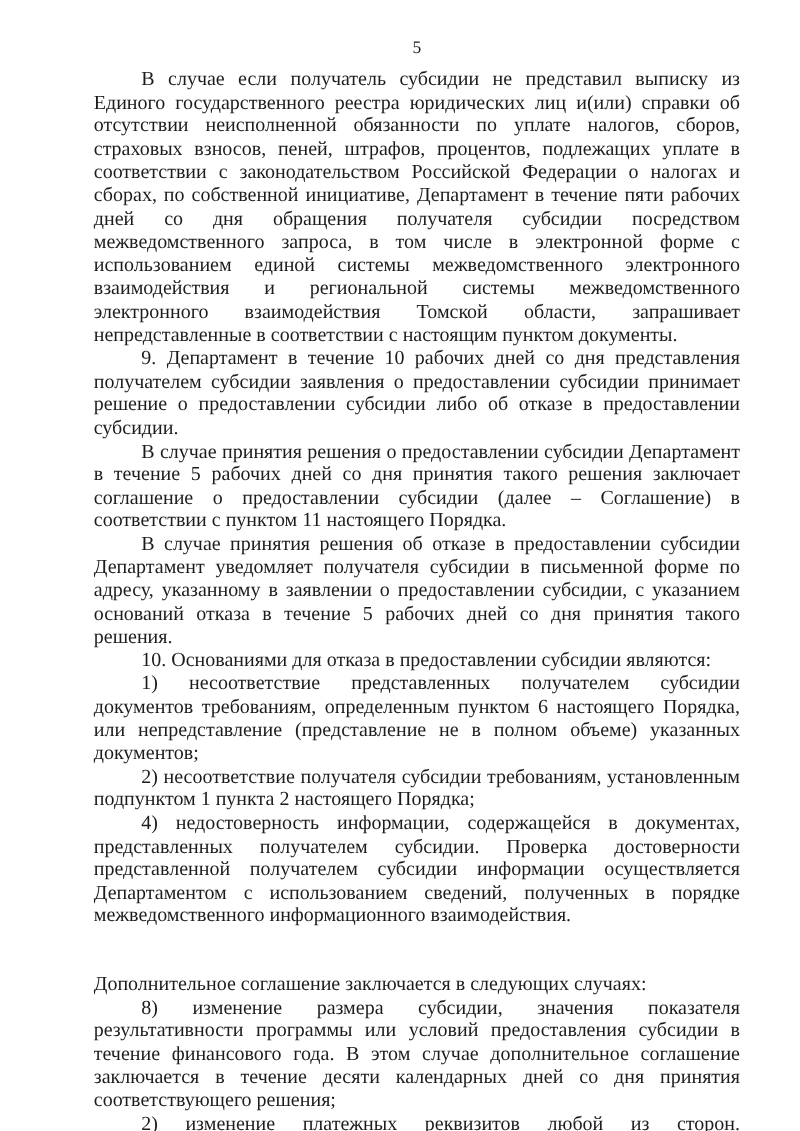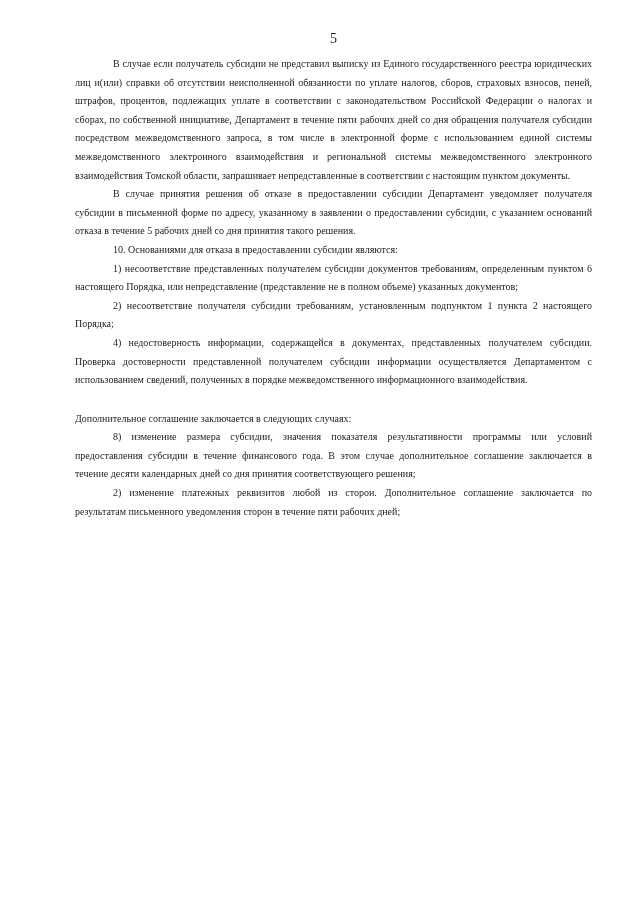--- a/index.html
+++ b/index.html
@@ -22,39 +22,41 @@
     background: #ffffff;
   }
   .page-number {
     text-align: center;
     font-size: 14px;
     line-height: 18px;
     margin: 0 0 7px 0;
   }
   .para {
     margin: 0;
-    font-size: 10px;
+    font-size: 16px;
     line-height: 18.6px;
     text-align: justify;
     text-indent: 38px;
   }
   .para.no-indent {
     text-indent: 0;
   }
   .para.gap-before {
-    margin-top: 20px;
+    margin-top: 36px;
   }
 </style>
 </head>
 <body>
 
 <div class="page">
   <div class="page-number">5</div>
 
   <p class="para">В случае если получатель субсидии не представил выписку из Единого государственного реестра юридических лиц и(или) справки об отсутствии неисполненной обязанности по уплате налогов, сборов, страховых взносов, пеней, штрафов, процентов, подлежащих уплате в соответствии с законодательством Российской Федерации о налогах и сборах, по собственной инициативе, Департамент в течение пяти рабочих дней со дня обращения получателя субсидии посредством межведомственного запроса, в том числе в электронной форме с использованием единой системы межведомственного электронного взаимодействия и региональной системы межведомственного электронного взаимодействия Томской области, запрашивает непредставленные в соответствии с настоящим пунктом документы.</p>
+  <p class="para">9. Департамент в течение 10 рабочих дней со дня представления получателем субсидии заявления о предоставлении субсидии принимает решение о предоставлении субсидии либо об отказе в предоставлении субсидии.</p>
+  <p class="para">В случае принятия решения о предоставлении субсидии Департамент в течение 5 рабочих дней со дня принятия такого решения заключает соглашение о предоставлении субсидии (далее – Соглашение) в соответствии с пунктом 11 настоящего Порядка.</p>
   <p class="para">В случае принятия решения об отказе в предоставлении субсидии Департамент уведомляет получателя субсидии в письменной форме по адресу, указанному в заявлении о предоставлении субсидии, с указанием оснований отказа в течение 5 рабочих дней со дня принятия такого решения.</p>
   <p class="para">10. Основаниями для отказа в предоставлении субсидии являются:</p>
   <p class="para">1) несоответствие представленных получателем субсидии документов требованиям, определенным пунктом 6 настоящего Порядка, или непредставление (представление не в полном объеме) указанных документов;</p>
   <p class="para">2) несоответствие получателя субсидии требованиям, установленным подпунктом 1 пункта 2 настоящего Порядка;</p>
   <p class="para">4) недостоверность информации, содержащейся в документах, представленных получателем субсидии. Проверка достоверности представленной получателем субсидии информации осуществляется Департаментом с использованием сведений, полученных в порядке межведомственного информационного взаимодействия.</p>
   <p class="para no-indent gap-before">Дополнительное соглашение заключается в следующих случаях:</p>
   <p class="para">8) изменение размера субсидии, значения показателя результативности программы или условий предоставления субсидии в течение финансового года. В этом случае дополнительное соглашение заключается в течение десяти календарных дней со дня принятия соответствующего решения;</p>
   <p class="para">2) изменение платежных реквизитов любой из сторон. Дополнительное соглашение заключается по результатам письменного уведомления сторон в течение пяти рабочих дней;</p>
 
 </div>

